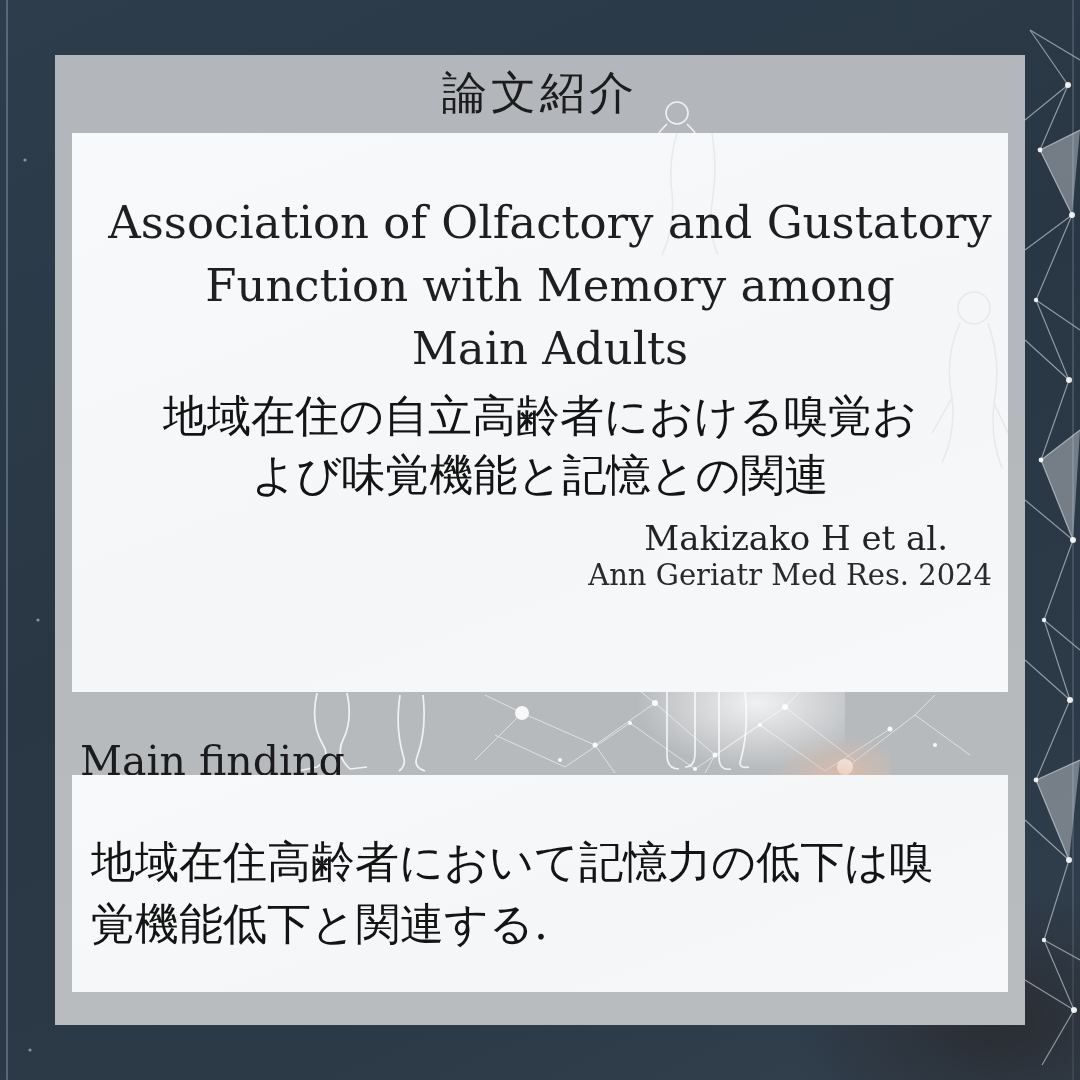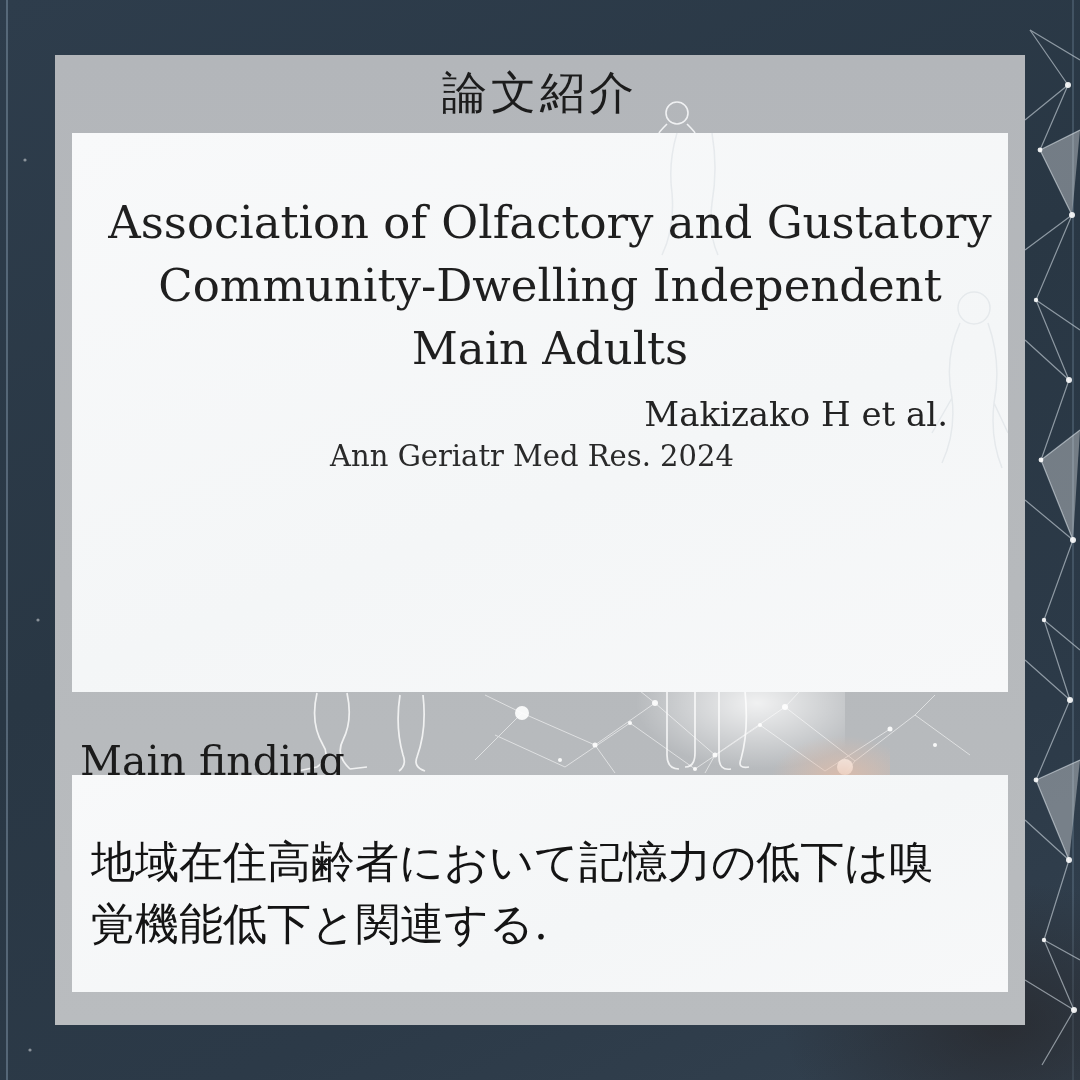--- a/index.html
+++ b/index.html
@@ -43,21 +43,21 @@
     background:linear-gradient(160deg,#f8f9fa 0%,#f4f6f7 60%,#f7f8f9 100%);
   }
   #card-title{left:17px;top:78px;width:936px;height:559px;}
   #card-finding{left:17px;top:720px;width:936px;height:217px;}
   .card-svg{position:absolute;left:0;top:0;}
   .title-en{position:relative;margin-top:58px;text-align:center;color:#1f1f1f;}
   .title-en .line{font-size:45px;line-height:63px;white-space:nowrap;padding-left:20px;}
   .title-ja{position:relative;margin-top:6px;text-align:center;color:#141414;}
   .title-ja .line{font-size:44px;line-height:59px;white-space:nowrap;}
   .authors{position:relative;margin-top:14px;padding-right:60px;text-align:right;font-size:34px;color:#232323;}
-  .journal{position:relative;margin-top:5px;padding-right:16px;text-align:center;font-size:29px;color:#2a2a2a;}
+  .journal{position:relative;padding-right:16px;text-align:right;font-size:29px;color:#2a2a2a;}
   .finding-text{position:relative;margin-top:56px;padding-left:19px;color:#141414;}
   .finding-text .line{font-size:44px;line-height:62px;white-space:nowrap;}
 </style>
 </head>
 <body>
 
 <div id="stage">
 
   <div class="edge-line" id="edge-left"></div>
   <div class="edge-line" id="edge-right"></div>
@@ -141,22 +141,26 @@
     <div id="card-title" class="card">
       <svg class="card-svg" width="936" height="559" viewBox="0 0 936 559">
         <g stroke="#e4e8eb" stroke-width="1.5" fill="none" opacity="0.9">
           <path d="M605,0 Q596,30 600,60 Q603,95 590,122 M640,0 Q646,35 640,70 Q636,100 646,122"></path>
           <circle cx="902" cy="175" r="16"></circle>
           <path d="M888,190 Q872,225 880,265 Q884,300 870,330 M916,190 Q930,230 922,270 Q918,305 930,335 M880,265 L860,300 M922,270 L936,300"></path>
         </g>
       </svg>
       <div class="title-en">
         <div class="line">Association of Olfactory and Gustatory</div>
-        <div class="line">Community-Dwelling Independent</div>
+        <div class="line">Function with Memory among</div>
         <div class="line">Main Adults</div>
+      </div>
+      <div class="title-ja">
+        <div class="line">地域在住の自立高齢者における嗅覚お</div>
+        <div class="line">よび味覚機能と記憶との関連</div>
       </div>
       <div class="authors">Makizako H et al.</div>
       <div class="journal">Ann Geriatr Med Res. 2024</div>
     </div>
 
     <div id="card-finding" class="card">
       <div class="finding-text">
         <div class="line">地域在住高齢者において記憶力の低下は嗅</div>
         <div class="line">覚機能低下と関連する.</div>
       </div>

